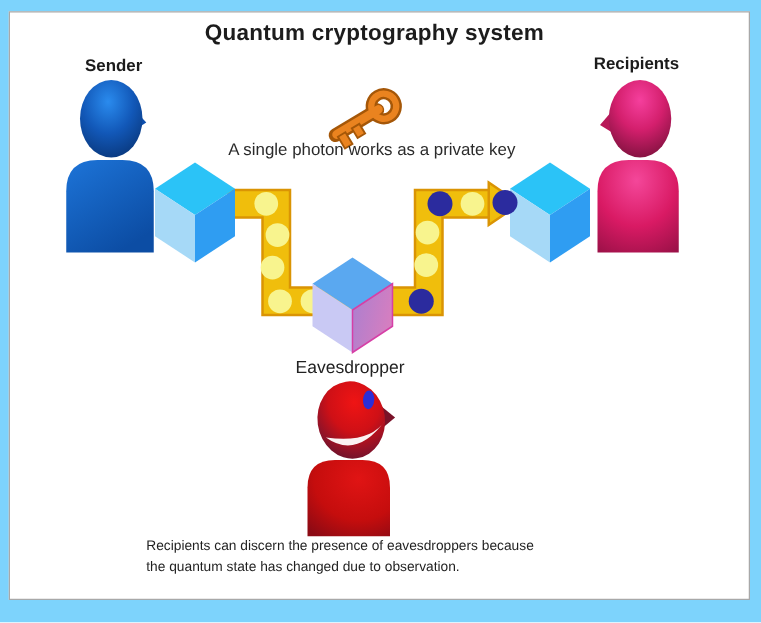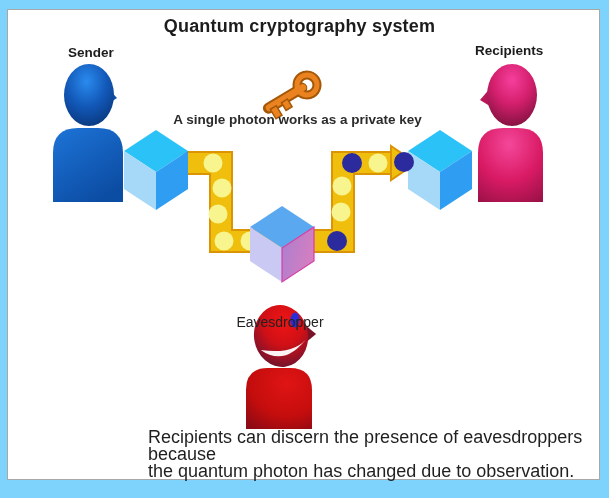--- a/index.html
+++ b/index.html
@@ -8,24 +8,24 @@
   .frame{position:absolute;left:7px;top:9px;width:591px;height:469px;
          border:1px solid #a8a8a8;background:#ffffff;}
   svg.canvas{position:absolute;left:0;top:0;}
   .txt{position:absolute;color:#1c1c1c;}
   .title{left:8px;top:16px;width:583px;text-align:center;
          font-size:18px;font-weight:bold;letter-spacing:.2px;}
   .lbl{font-size:13.5px;font-weight:bold;}
   .lbl-sender{left:68px;top:45px;}
   .lbl-recipient{left:475px;top:43px;}
   .photon-caption{left:130px;top:112px;width:335px;text-align:center;
-                  font-size:13.5px;font-weight:bold;color:#2b2b2b;}
+                  font-size:13.5px;font-weight:normal;color:#2b2b2b;}
   .lbl-eaves{left:197px;top:285px;width:166px;text-align:center;
-             font-size:14px;font-weight:normal;color:#222;margin-top:29px;}
-  .footnote{left:117px;top:429px;font-size:18px;line-height:17px;color:#1f1f1f;margin-left:31px;}
+             font-size:14px;font-weight:normal;color:#222;}
+  .footnote{left:117px;top:429px;font-size:11px;line-height:17px;color:#1f1f1f;}
 </style>
 </head>
 <body>
 
 <div class="page">
   <div class="frame"></div>
 
   <svg class="canvas" width="609" height="498" viewBox="0 0 609 498">
     <defs>
       <radialGradient id="senHead" cx="45%" cy="28%" r="85%">
@@ -137,15 +137,15 @@
     </g>
   </svg>
 
   <div class="txt title">Quantum cryptography system</div>
   <div class="txt lbl lbl-sender">Sender</div>
   <div class="txt lbl lbl-recipient">Recipients</div>
   <div class="txt photon-caption">A single photon works as a private key</div>
   <div class="txt lbl-eaves">Eavesdropper</div>
   <div class="txt footnote">
     <div>Recipients can discern the presence of eavesdroppers because</div>
-    <div>the quantum photon has changed due to observation.</div>
+    <div>the quantum state has changed due to observation.</div>
   </div>
 </div>
 
 </body></html>

